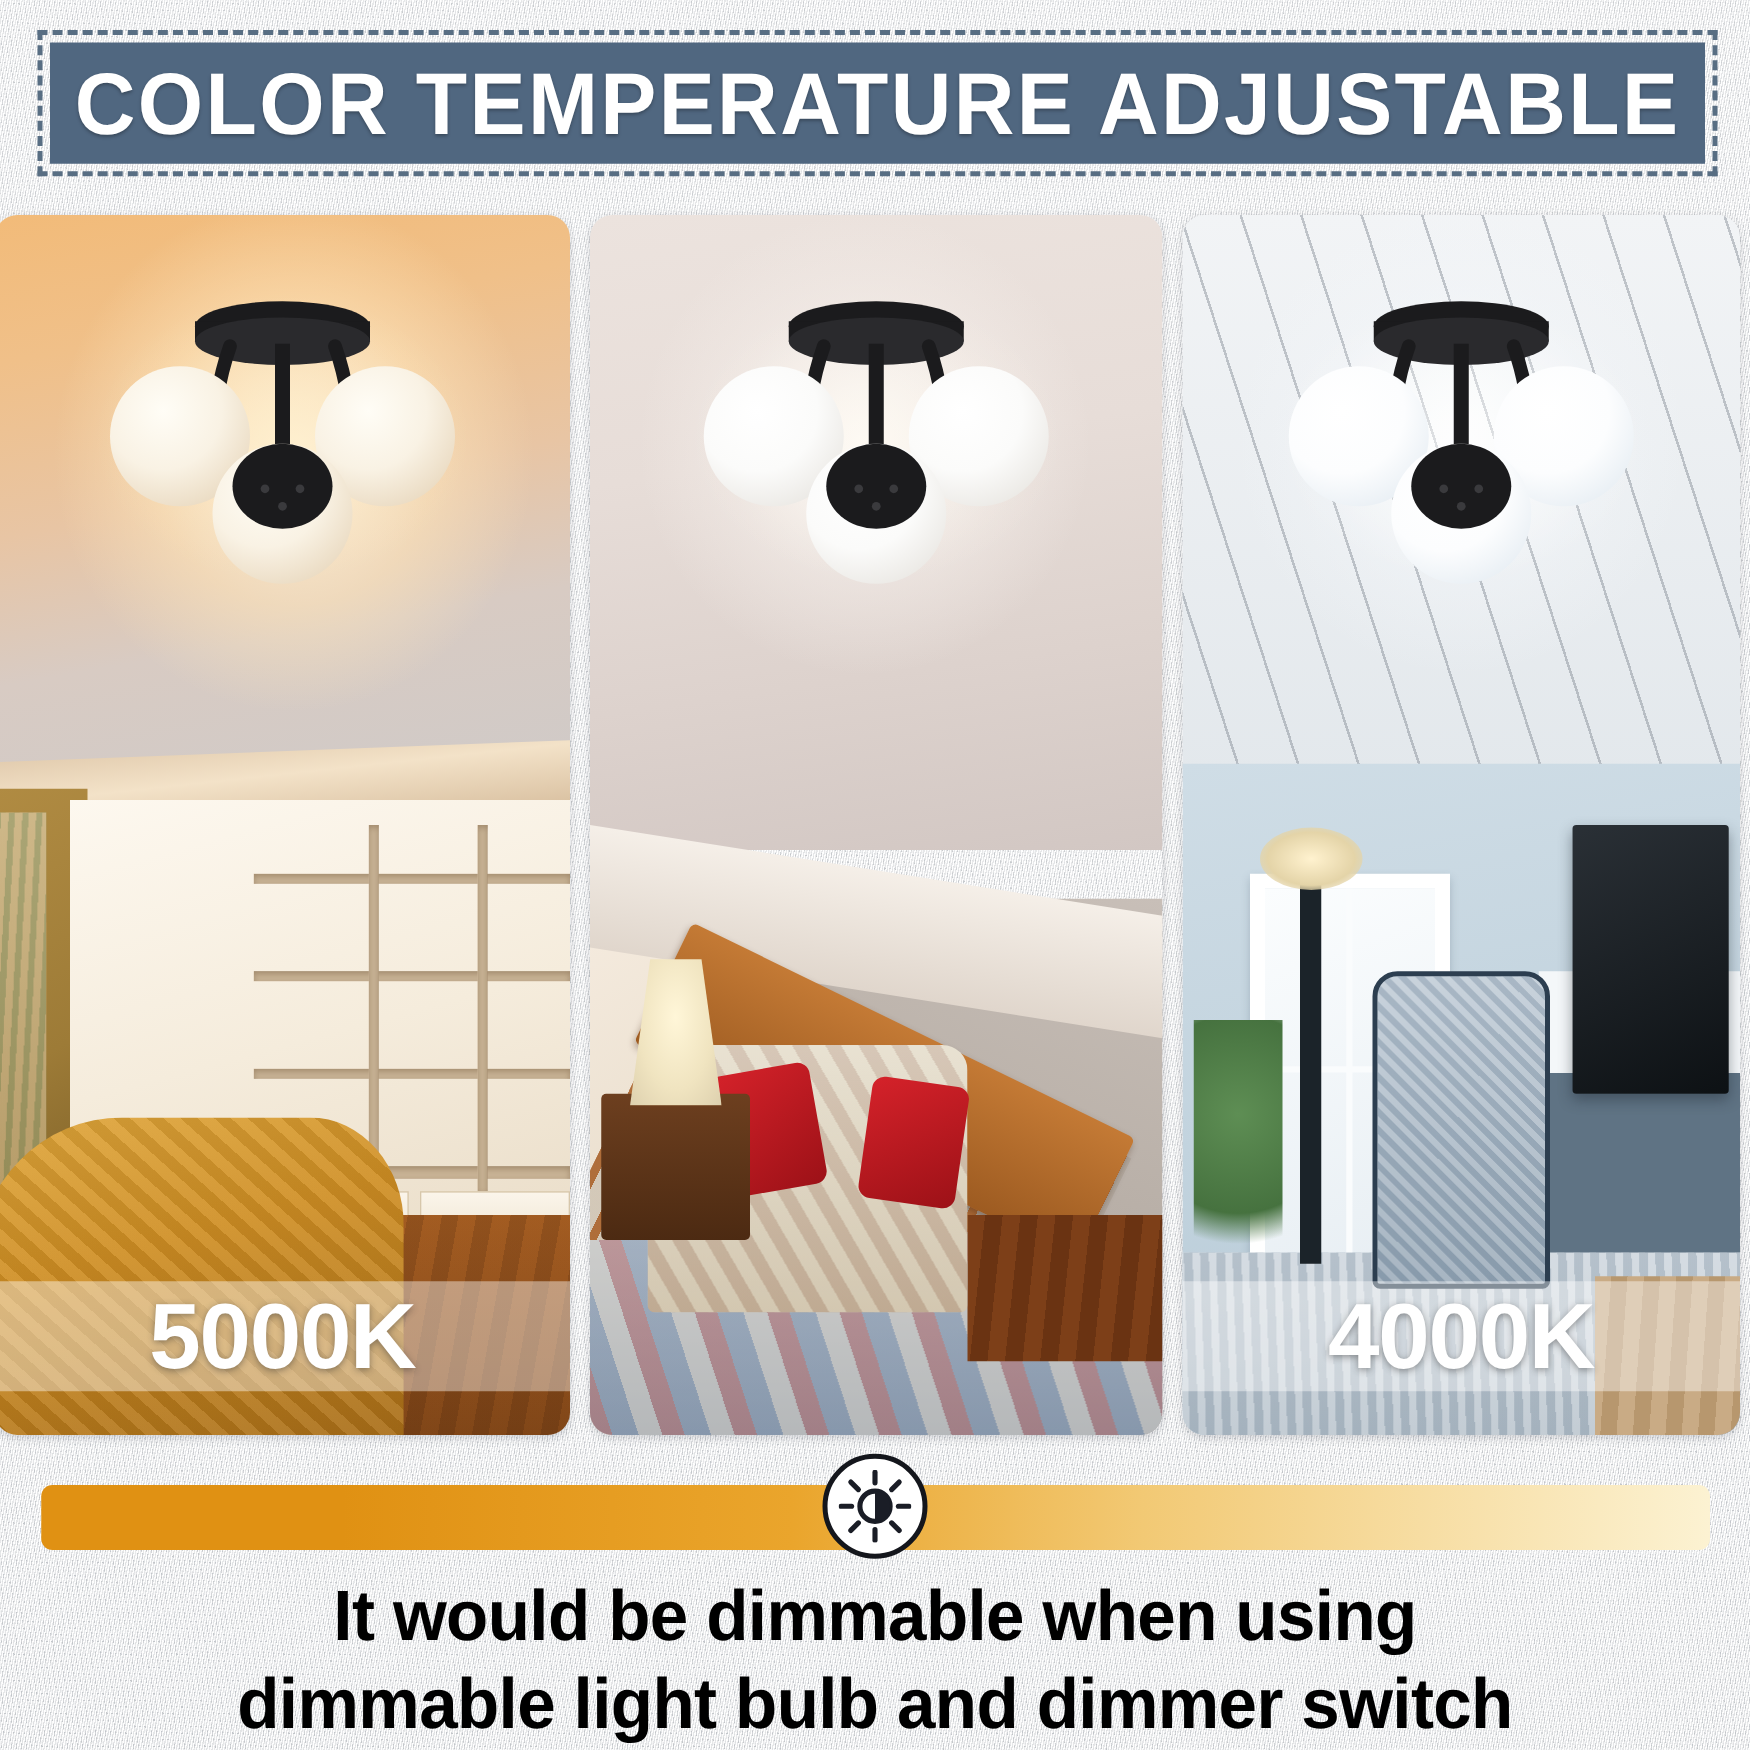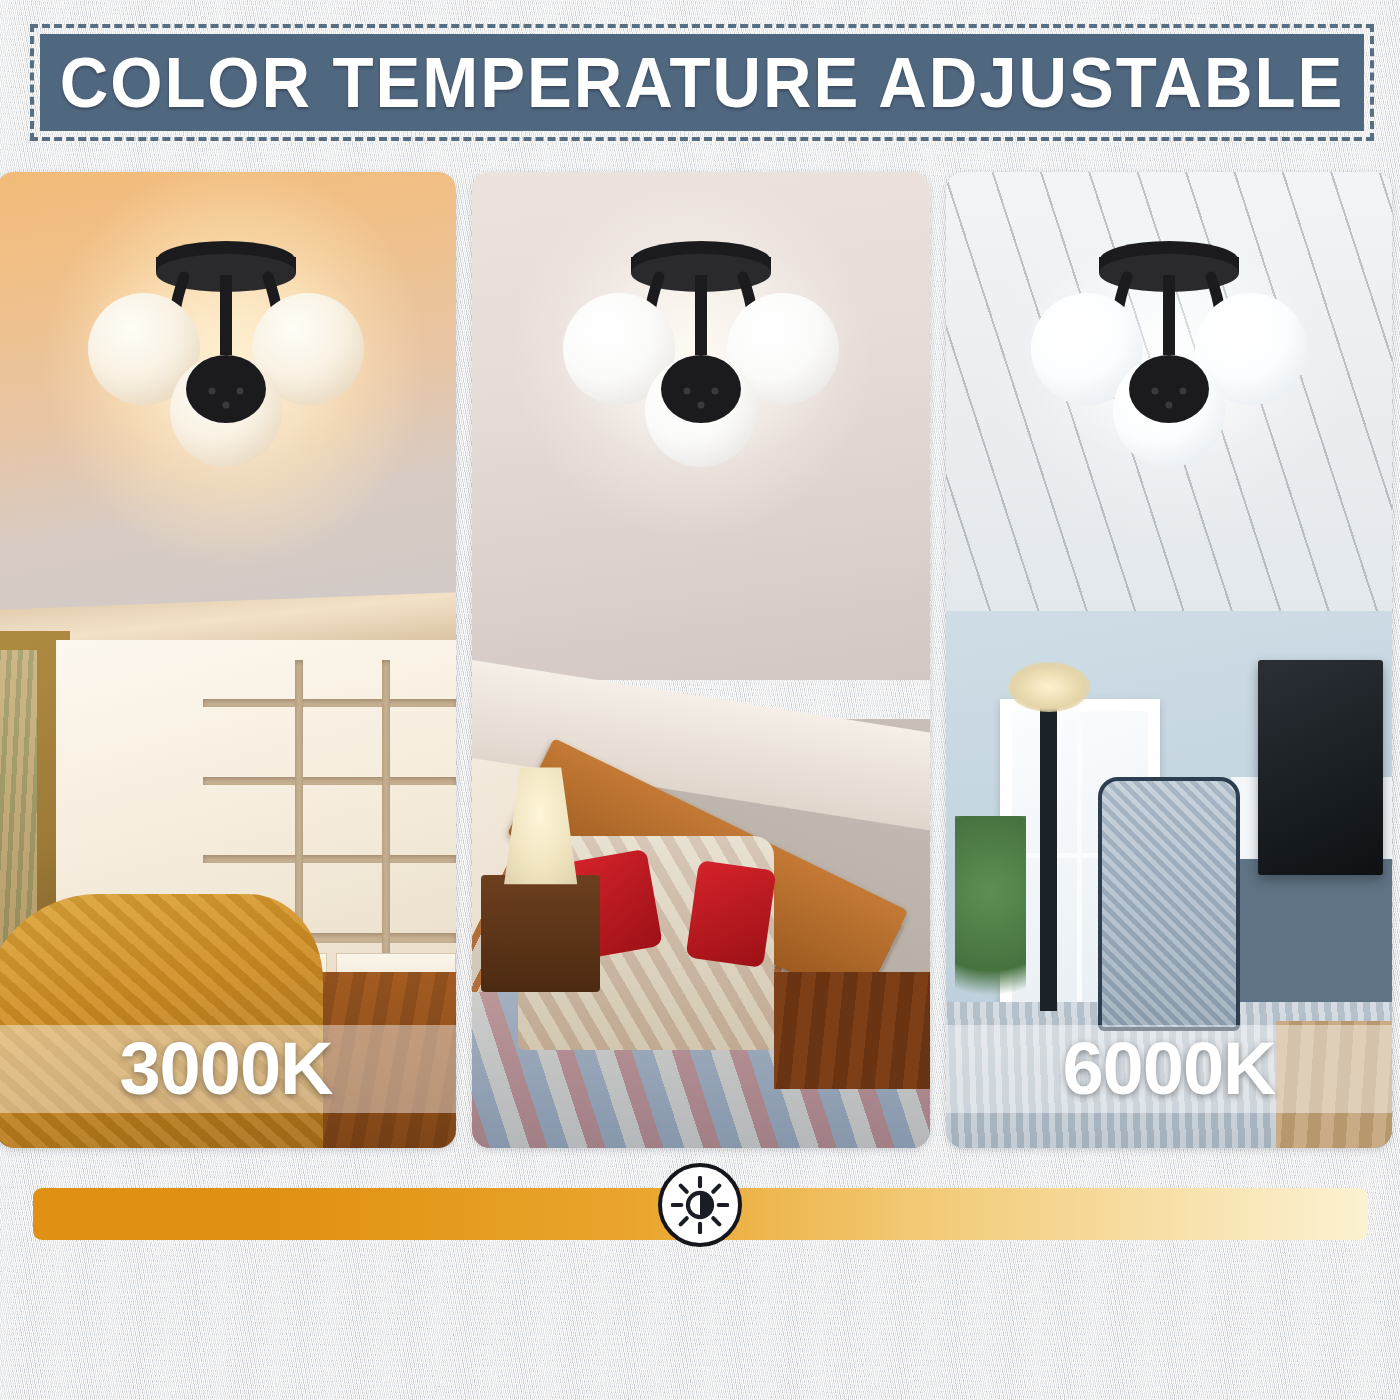--- a/index.html
+++ b/index.html
@@ -360,21 +360,21 @@
           <circle cx="232" cy="118" r="56" fill="url(#g1)"></circle>
           <circle cx="150" cy="180" r="56" fill="url(#g1)"></circle>
           <ellipse cx="150" cy="158" rx="40" ry="34" fill="#1b1b1d"></ellipse>
           <circle cx="136" cy="160" r="3.5" fill="#3a3a3d"></circle>
           <circle cx="164" cy="160" r="3.5" fill="#3a3a3d"></circle>
           <circle cx="150" cy="174" r="3.5" fill="#3a3a3d"></circle>
         </svg>
       </div>
     </div>
     <div class="k-band">
-      <span class="k-label">3000K</span>
+      <span class="k-label">5000K</span>
     </div>
   </div>
 
   <div class="panel" id="panel-2">
     <div class="scene">
       <div class="p2-ceiling"></div>
       <div class="p2-wall-left"></div>
       <div class="p2-stairwall"></div>
       <div class="p2-soffit"></div>
       <div class="p2-balusters"></div>
@@ -462,21 +462,21 @@
           <circle cx="232" cy="118" r="56" fill="url(#g3)"></circle>
           <circle cx="150" cy="180" r="56" fill="url(#g3)"></circle>
           <ellipse cx="150" cy="158" rx="40" ry="34" fill="#1b1b1d"></ellipse>
           <circle cx="136" cy="160" r="3.5" fill="#3a3a3d"></circle>
           <circle cx="164" cy="160" r="3.5" fill="#3a3a3d"></circle>
           <circle cx="150" cy="174" r="3.5" fill="#3a3a3d"></circle>
         </svg>
       </div>
     </div>
     <div class="k-band">
-      <span class="k-label">6000K</span>
+      <span class="k-label">4000K</span>
     </div>
   </div>
 
   <div id="dimmer-bar" style="background: linear-gradient(90deg, rgb(224, 145, 19) 0%, rgb(224, 145, 19) 18%, rgb(234, 165, 44) 45%, rgb(242, 201, 116) 66%, rgb(252, 242, 210) 100%);"></div>
 
   <div id="dimmer-knob">
     <svg viewBox="0 0 48 48" xmlns="http://www.w3.org/2000/svg">
       <circle cx="24" cy="24" r="10" fill="none" stroke="#1a1d26" stroke-width="3.4"></circle>
       <path d="M24 14 a10 10 0 0 1 0 20 z" fill="#1a1d26"></path>
       <g stroke="#1a1d26" stroke-width="3.4" stroke-linecap="round">
@@ -485,14 +485,18 @@
         <line x1="1.5" y1="24" x2="8.5" y2="24"></line>
         <line x1="39.5" y1="24" x2="46.5" y2="24"></line>
         <line x1="8" y1="8" x2="13" y2="13"></line>
         <line x1="35" y1="35" x2="40" y2="40"></line>
         <line x1="40" y1="8" x2="35" y2="13"></line>
         <line x1="13" y1="35" x2="8" y2="40"></line>
       </g>
     </svg>
   </div>
 
+  <div id="caption">
+    <div>It would be dimmable when using</div>
+    <div>dimmable light bulb and dimmer switch</div>
+  </div>
 
 </div>
 
 </body></html>

